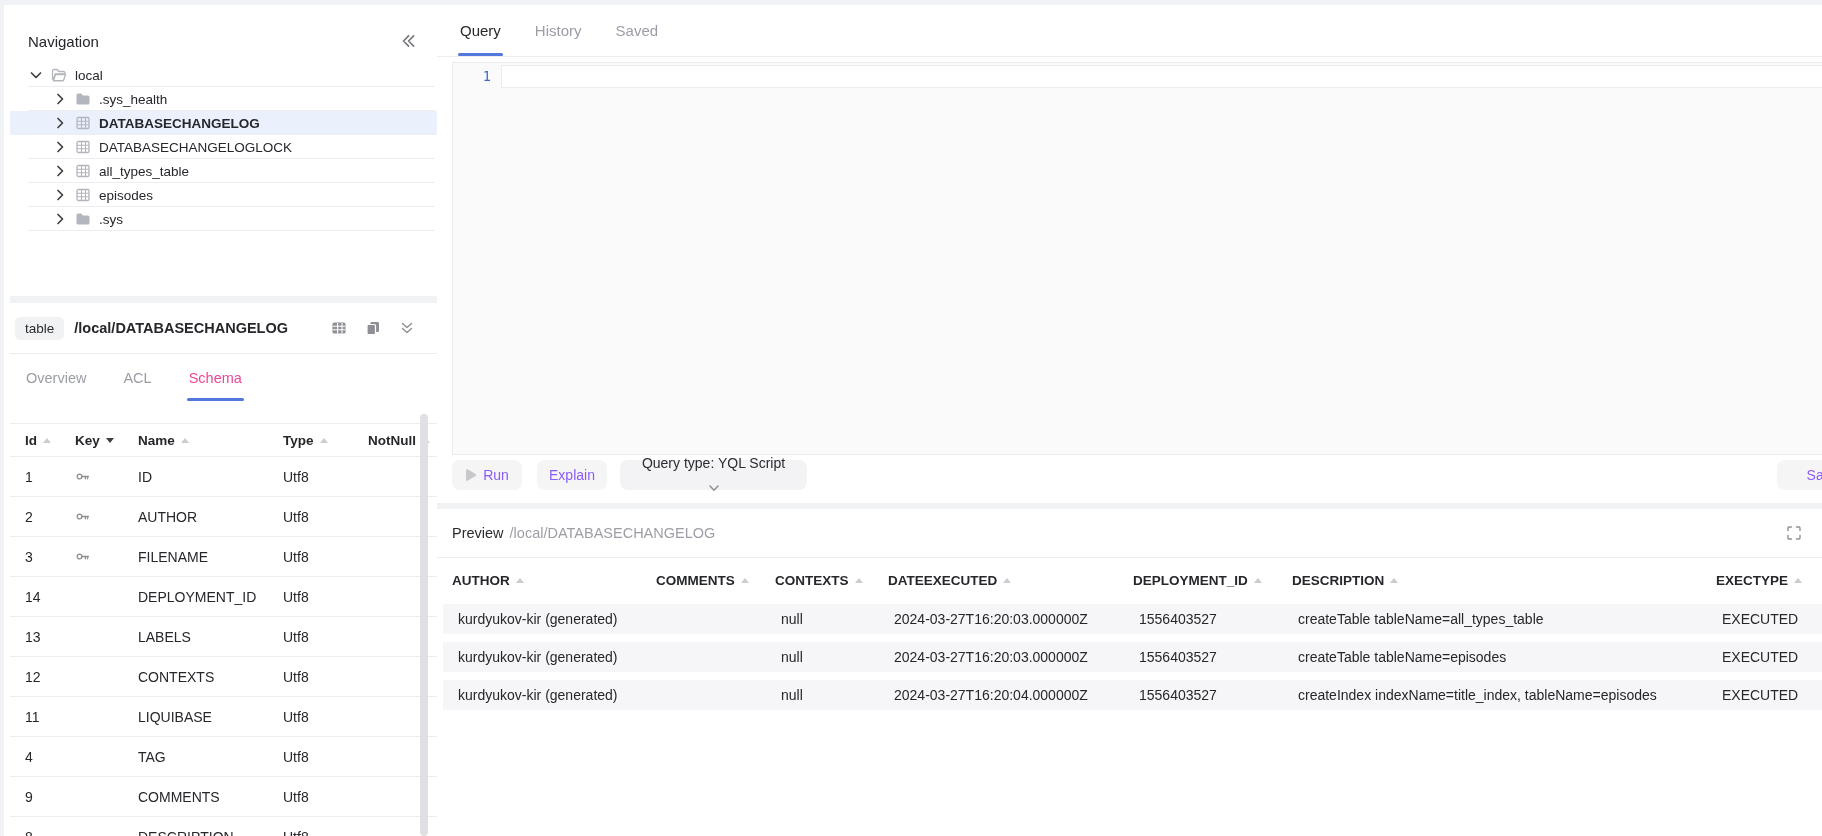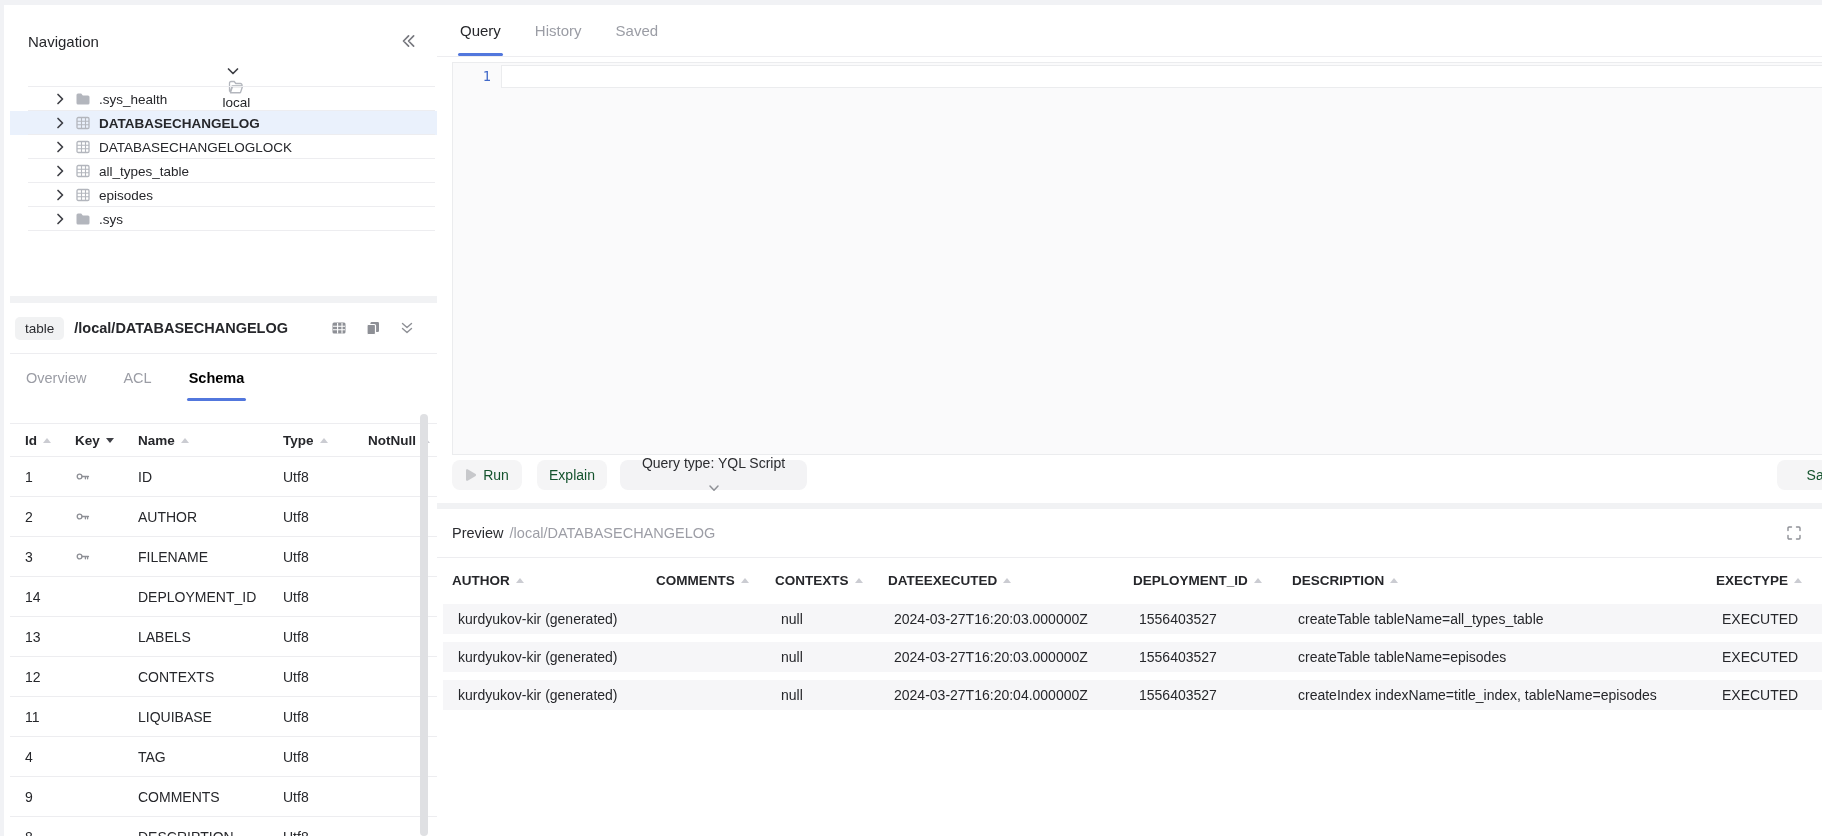--- a/index.html
+++ b/index.html
@@ -21,21 +21,21 @@
   
   .nav-panel { left:10px; top:5px; width:427px; height:291px; background:#fff; overflow:hidden; }
   .nav-header { display:flex; align-items:center; justify-content:space-between; padding:20px 20px 0 18px; height:52px; }
   .nav-title { font-size:15px; font-weight:500; color:#26272b; }
   .collapse-btn { color:#77787e; width:18px; height:18px; cursor:pointer; }
   .collapse-btn svg { width:18px; height:18px; display:block; }
 
   .tree { margin-top:6px; }
   .tree-row { position:relative; height:24px; display:flex; align-items:center; cursor:pointer; }
   .tree-row .sep { position:absolute; left:18px; right:2px; bottom:0; height:1px; background:#ededf0; }
-  .tree-row.lvl0 { padding-left:18px;flex-direction:column; }
+  .tree-row.lvl0 { padding-left:18px; }
   .tree-row.lvl1 { padding-left:42px; }
   .tree-row.selected { background:#eaf1fc; }
   .tree-row.selected .tw-label { font-weight:700; }
   .tw-chev { width:16px; height:16px; color:#3f4046; flex:0 0 16px; }
   .tw-chev svg { width:16px; height:16px; display:block; }
   .tw-icon { width:16px; height:16px; margin-left:7px; color:#b3b6bd; flex:0 0 16px; }
   .tw-icon svg { width:16px; height:16px; display:block; }
   .tw-label { margin-left:8px; font-size:13.5px; color:#26272b; white-space:nowrap; }
 
   
@@ -45,21 +45,21 @@
   .info-panel { left:10px; top:303px; width:427px; height:533px; background:#fff; overflow:hidden; }
   .summary-row { height:51px; display:flex; align-items:center; padding:0 14px 0 5px; border-bottom:1px solid #ededf0; }
   .type-badge { background:#f1f2f3; border-radius:5px; padding:4px 10px; font-size:13.5px; color:#2b2c30; }
   .obj-path { margin-left:10px; font-weight:700; font-size:14.5px; white-space:nowrap; overflow:hidden; flex:1; }
   .summary-icons { display:flex; align-items:center; gap:18px; color:#8e9096; margin-right:8px; }
   .summary-icons .sic { width:16px; height:16px; cursor:pointer; }
   .summary-icons .sic svg { width:16px; height:16px; display:block; }
 
   .obj-tabs { display:flex; align-items:center; height:47px; padding-left:14px; gap:0; }
   .obj-tab { position:relative; height:100%; display:flex; align-items:center; font-size:14.5px; color:#9b9da5; cursor:pointer; padding:0 2px; margin-right:33px; }
-  .obj-tab.active { color:#000000;font-weight:bold; }
+  .obj-tab.active { color:#ec4899; }
   .obj-tab.active .tab-underline { position:absolute; left:0; right:0; bottom:0; height:3px; border-radius:3px; background:#5277dd; }
 
   .schema-table { position:absolute; left:0; top:120px; right:0; bottom:0; }
   .s-grid { display:grid; grid-template-columns:50px 63px 145px 85px 1fr; padding-left:15px; align-items:center; }
   .s-head { height:34px; border-top:1px solid #ededf0; border-bottom:1px solid #ededf0; font-weight:700; font-size:13.5px; }
   .s-head .hcell { display:flex; align-items:center; white-space:nowrap; }
   .s-row { height:40px; font-size:14px; border-bottom:1px solid #ededf0; }
   .s-row .cell { white-space:nowrap; overflow:hidden; }
   .key-ic { width:15px; height:15px; color:#8e9096; }
   .key-ic svg { width:15px; height:15px; display:block; }
@@ -76,21 +76,21 @@
   .q-tab { position:relative; height:100%; display:flex; align-items:center; font-size:15px; color:#9b9da5; cursor:pointer; margin-right:30px; padding:0 2px; }
   .q-tab.active { color:#26272b; font-weight:500; }
   .q-tab.active .tab-underline { position:absolute; left:0; right:0; bottom:0; height:3px; border-radius:3px; background:#5277dd; }
 
   .editor { position:absolute; left:15px; top:57px; right:0; height:393px; background:#fafafb; border:1px solid #ebecee; border-right:none; }
   .editor .cur-line { position:absolute; left:48px; top:2px; right:0; height:23px; background:#ffffff; border:1px solid #ebecee; border-right:none; }
   .editor .gutter-num { position:absolute; left:0; top:3px; width:38px; text-align:right; font-family:"DejaVu Sans Mono", monospace; font-size:13.5px; color:#4169c9; line-height:21px; }
 
   .action-row { position:absolute; left:15px; top:455px; right:0; height:30px; }
   .btn { height:30px; border-radius:8px; display:inline-flex; align-items:center; justify-content:center; font-size:14px; cursor:pointer; border:none; }
-  .btn.disabled { background:#f5f5f6; color:#14532d; cursor:default; }
+  .btn.disabled { background:#f5f5f6; color:#8b5cf6; cursor:default; }
   .btn.neutral { background:#f3f3f5; color:#2b2c30; }
   .btn-run { position:absolute; left:0; width:70px; gap:7px; }
   .btn-run svg { width:11px; height:12px; display:block; }
   .btn-explain { position:absolute; left:85px; width:70px; }
   .btn-qtype { position:absolute; left:168px; width:187px; gap:10px;flex-direction:column; }
   .btn-qtype .chev { color:#8e9096; width:14px; height:14px; }
   .btn-qtype .chev svg { width:14px; height:14px; display:block; }
   .btn-save { position:absolute; left:1325px; width:130px; }
 
   .section-divider { position:absolute; left:0; top:498px; right:0; height:6px; background:#f1f2f4; }

